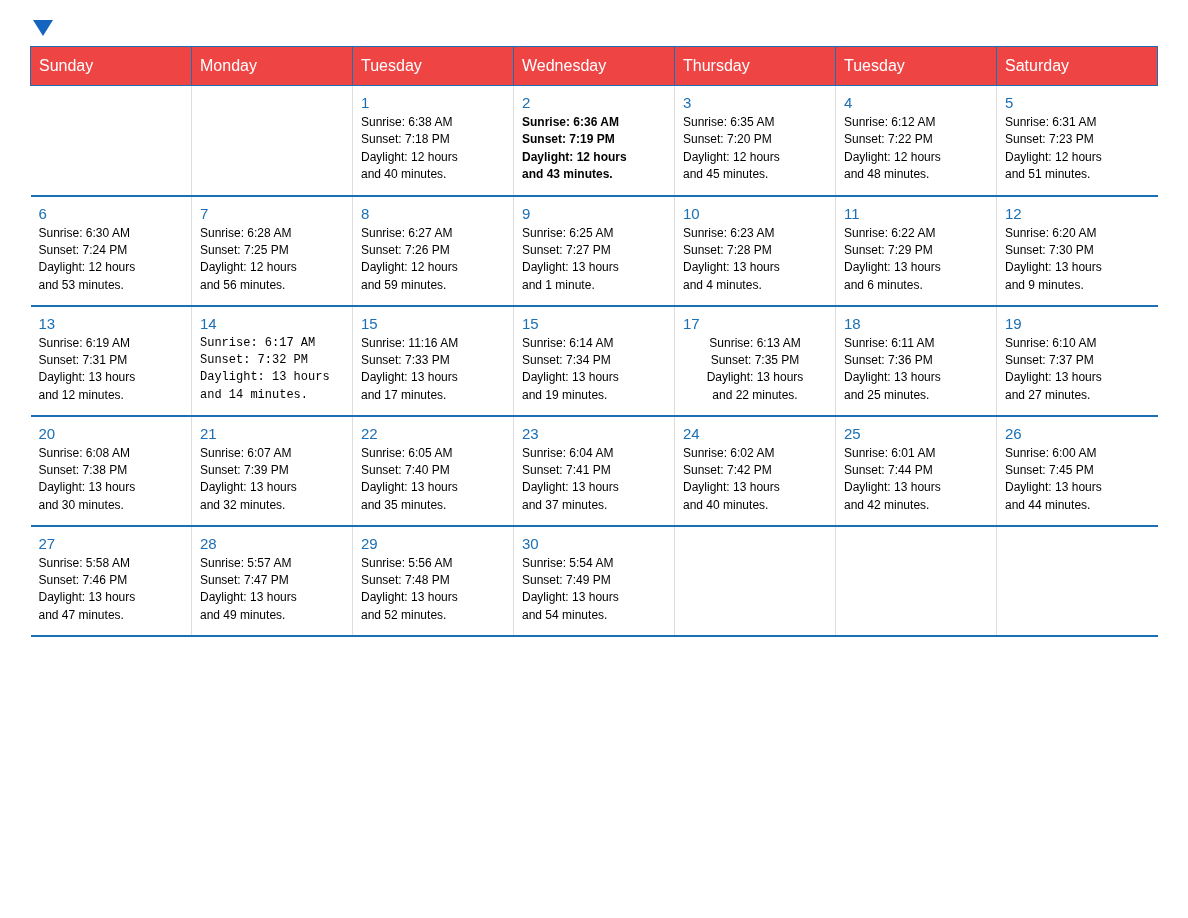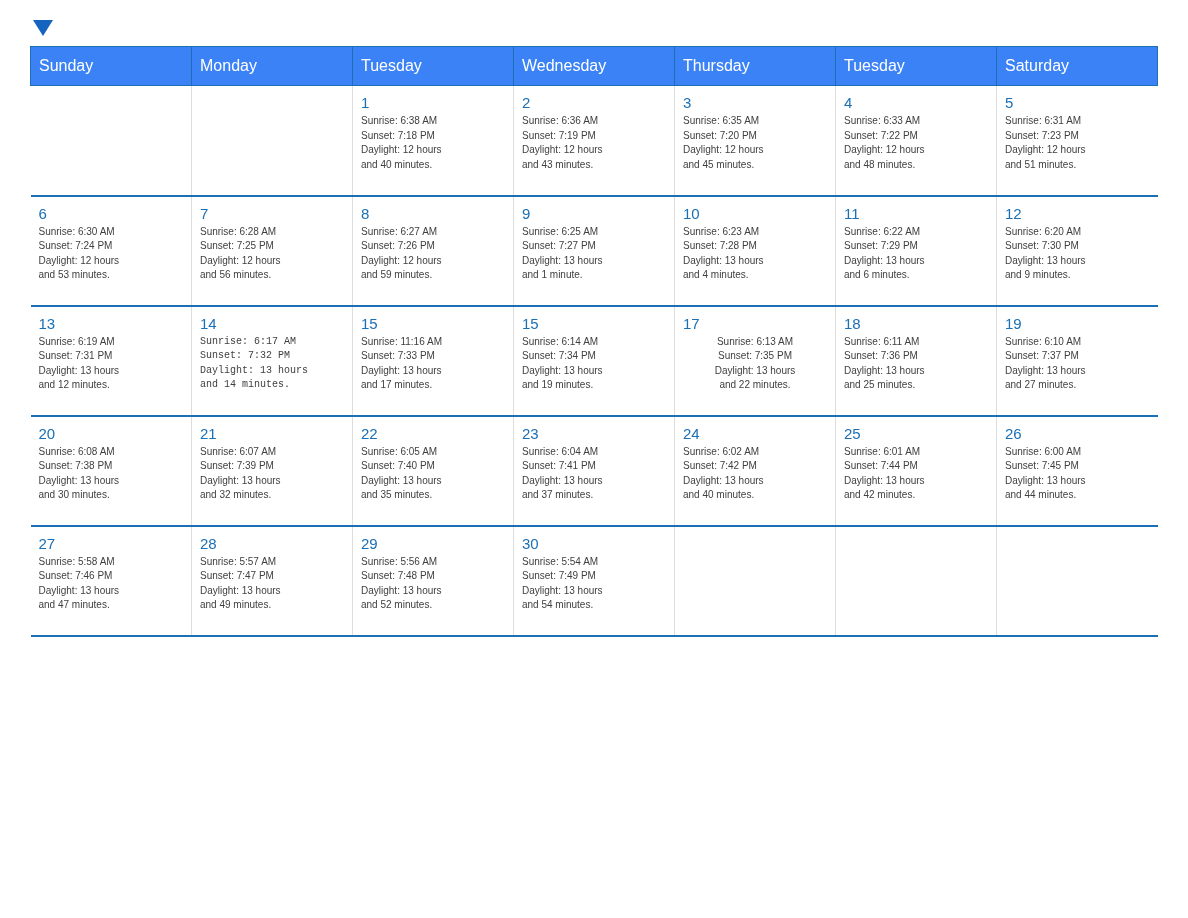--- a/index.html
+++ b/index.html
@@ -35,21 +35,21 @@
       font-size: 22px;
       color: #333;
       margin-top: 6px;
     }
     .calendar {
       width: 100%;
       border-collapse: collapse;
       margin-top: 10px;
     }
     .calendar thead tr {
-      background-color: #3b82f6;
+      background-color: #ef4444;
       color: #fff;
     }
     .calendar thead th {
       padding: 10px 8px;
       font-size: 16px;
       font-weight: normal;
       text-align: left;
       border: 1px solid #1a6fb5;
     }
     .calendar tbody tr {
@@ -72,22 +72,22 @@
       border-right: none;
     }
     .day-number {
       font-size: 15px;
       font-weight: normal;
       color: #1a6fb5;
       display: block;
       margin-bottom: 3px;
     }
     .day-info {
-      font-size: 10px;
-      color: #404040;
+      font-size: 12px;
+      color: #000000;
       line-height: 1.45;
     }
     .empty-cell {
       background: #fff;
     }
   </style>
 </head>
 <body>
 
 <div class="header">
@@ -126,35 +126,35 @@
         <td class="empty-cell"></td>
         <td>
           <span class="day-number">1</span>
           <div class="day-info" style="white-space: pre-line;">Sunrise: 6:38 AM
 Sunset: 7:18 PM
 Daylight: 12 hours
 and 40 minutes.</div>
         </td>
         <td>
           <span class="day-number">2</span>
-          <div class="day-info" style="white-space: pre-line;">Sunrise: 6:36 AM
+          <div class="day-info" style="white-space: pre-line; font-weight: bold;">Sunrise: 6:36 AM
 Sunset: 7:19 PM
 Daylight: 12 hours
 and 43 minutes.</div>
         </td>
         <td>
           <span class="day-number">3</span>
           <div class="day-info" style="white-space: pre-line;">Sunrise: 6:35 AM
 Sunset: 7:20 PM
 Daylight: 12 hours
 and 45 minutes.</div>
         </td>
         <td>
           <span class="day-number">4</span>
-          <div class="day-info" style="white-space: pre-line;">Sunrise: 6:33 AM
+          <div class="day-info" style="white-space: pre-line;">Sunrise: 6:12 AM
 Sunset: 7:22 PM
 Daylight: 12 hours
 and 48 minutes.</div>
         </td>
         <td>
           <span class="day-number">5</span>
           <div class="day-info" style="white-space: pre-line;">Sunrise: 6:31 AM
 Sunset: 7:23 PM
 Daylight: 12 hours
 and 51 minutes.</div>

